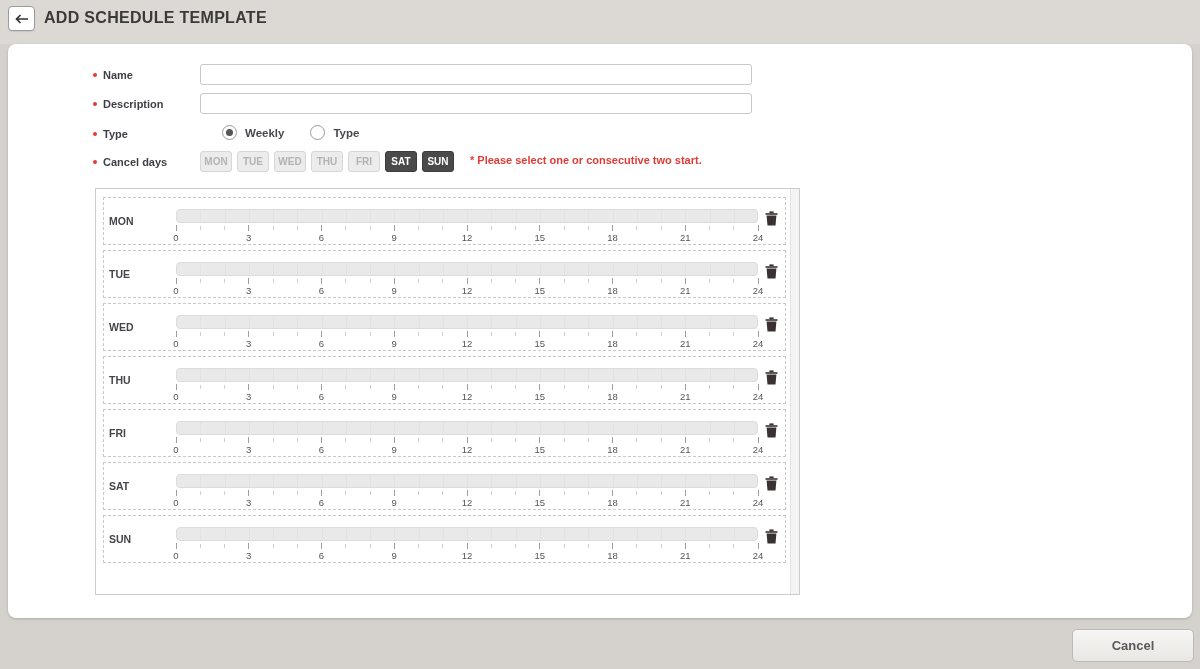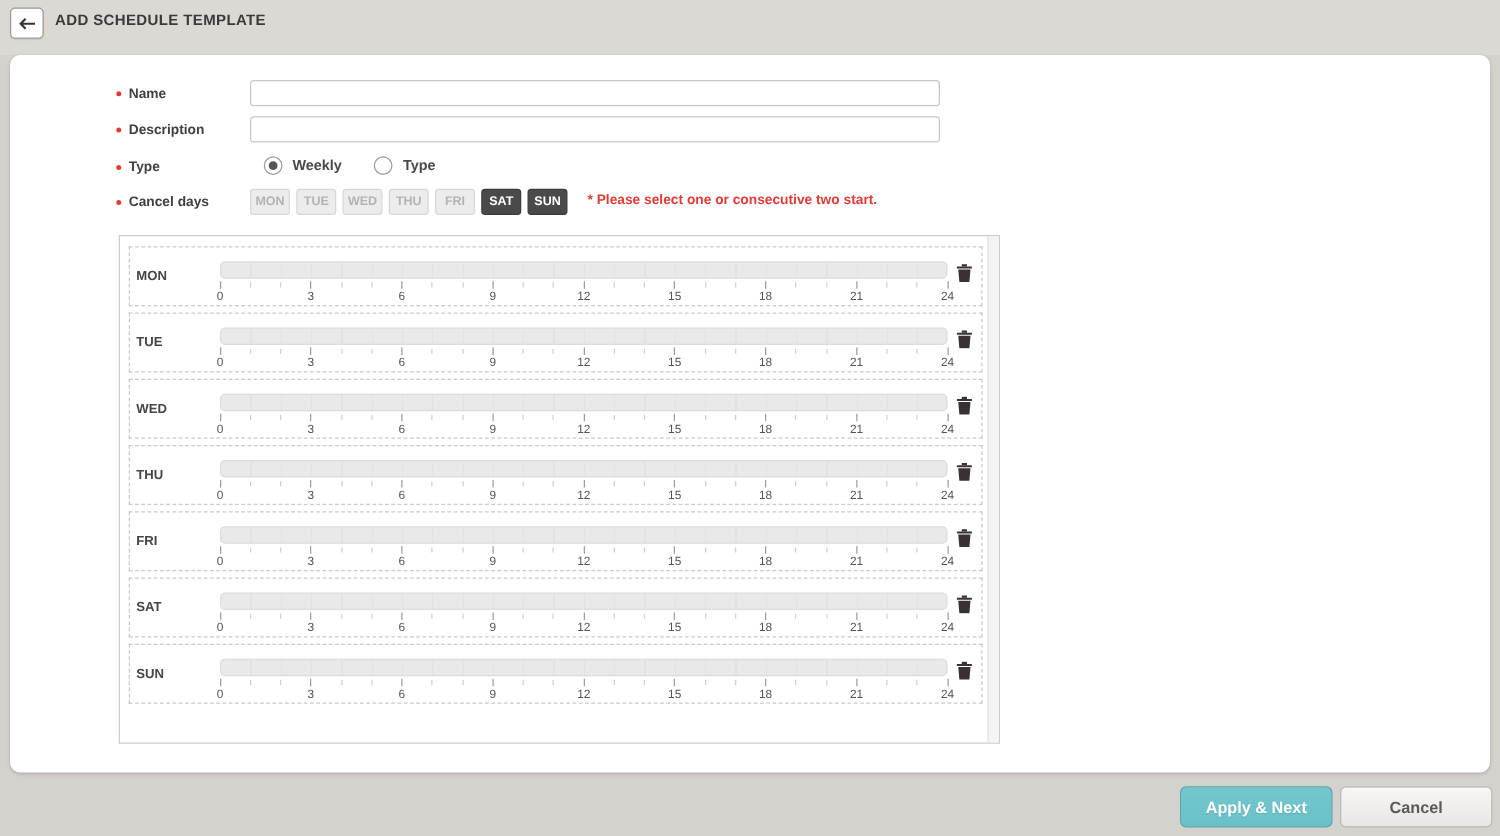--- a/index.html
+++ b/index.html
@@ -16,21 +16,21 @@
     background: #dcd8d3;
   }
   .back-btn {
     position: absolute; left: 8px; top: 6px; width: 27px; height: 25px;
     background: #fff; border: 1px solid #9a9a9a; border-radius: 4px;
     cursor: pointer; display: flex; align-items: center; justify-content: center;
     box-shadow: 0 1px 1px rgba(0,0,0,.08);
   }
   .page-title {
     position: absolute; left: 44px; top: 9px;
-    font-size: 12px; font-weight: 700; color: #3a3a3a; letter-spacing: .3px;
+    font-size: 16px; font-weight: 700; color: #3a3a3a; letter-spacing: .3px;
   }
   
   .panel {
     position: absolute; left: 8px; right: 8px; top: 44px; bottom: 51px;
     background: #fff; border-radius: 8px;
     box-shadow: 0 1px 3px rgba(0,0,0,.18);
   }
   
   .form-label {
     position: absolute; font-size: 11px; font-weight: 700; color: #3f3f44;
@@ -40,21 +40,21 @@
     width: 4px; height: 4px; border-radius: 50%;
     background: var(--required-red, #e03c36);
     margin-right: 6px; flex: 0 0 auto;
   }
   .txt-input {
     position: absolute; left: 192px; width: 552px; height: 21px;
     border: 1px solid #c8c8c8; border-radius: 3px;
     font-family: inherit; font-size: 12px; color: #444; padding: 0 8px;
     outline: none; background: #fff;
   }
-  .radio-group { position: absolute; left: 203px; display: flex; gap: 26px; align-items: center; }
+  .radio-group { position: absolute; left: 214px; display: flex; gap: 26px; align-items: center; }
   .radio-opt { display: flex; align-items: center; gap: 8px; cursor: pointer; }
   .radio-circle {
     width: 15px; height: 15px; border-radius: 50%;
     border: 1px solid #9a9a9a; background: #fff;
     display: flex; align-items: center; justify-content: center;
   }
   .radio-circle.checked::after {
     content: ""; width: 7px; height: 7px; border-radius: 50%; background: #555;
   }
   .radio-text { font-size: 11.5px; font-weight: 700; color: #48484e; }
@@ -521,15 +521,14 @@
             </svg>
           </button>
         </div>
       </div>
     <div class="scroll-track"></div>
   </div>
 
 </main>
 
 <div class="footer-btns" id="footer-buttons">
-    <button class="btn primary w2">Apply &amp; Next</button>
     <button class="btn secondary w4">Cancel</button>
   </div>
 
 </body></html>

